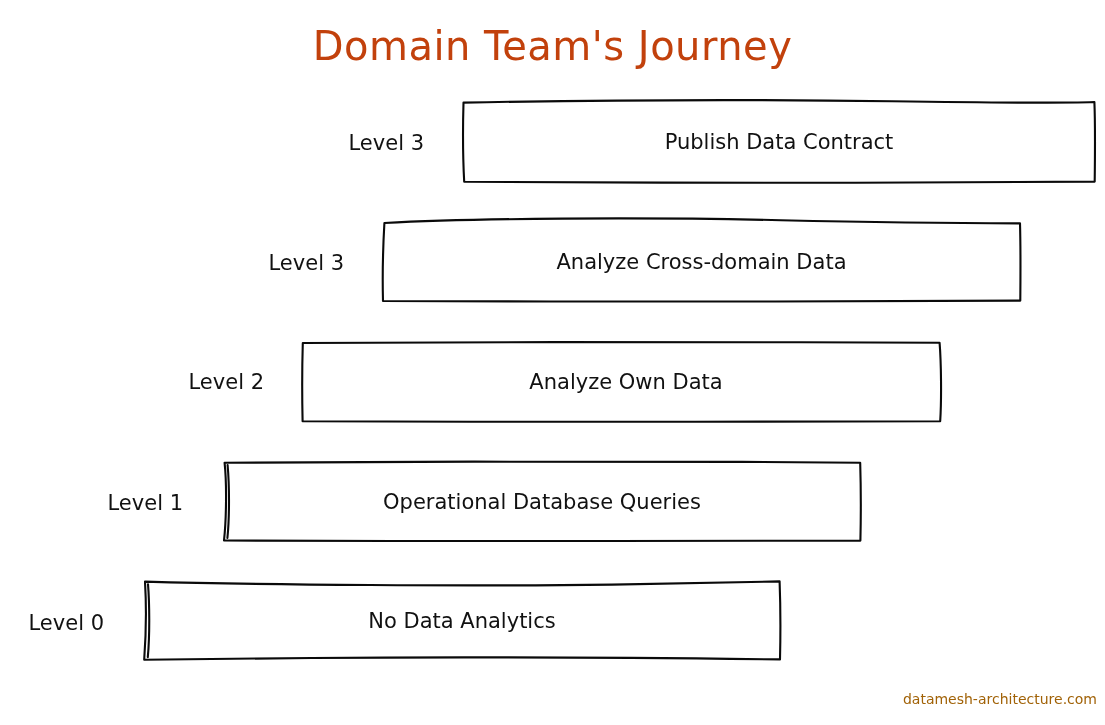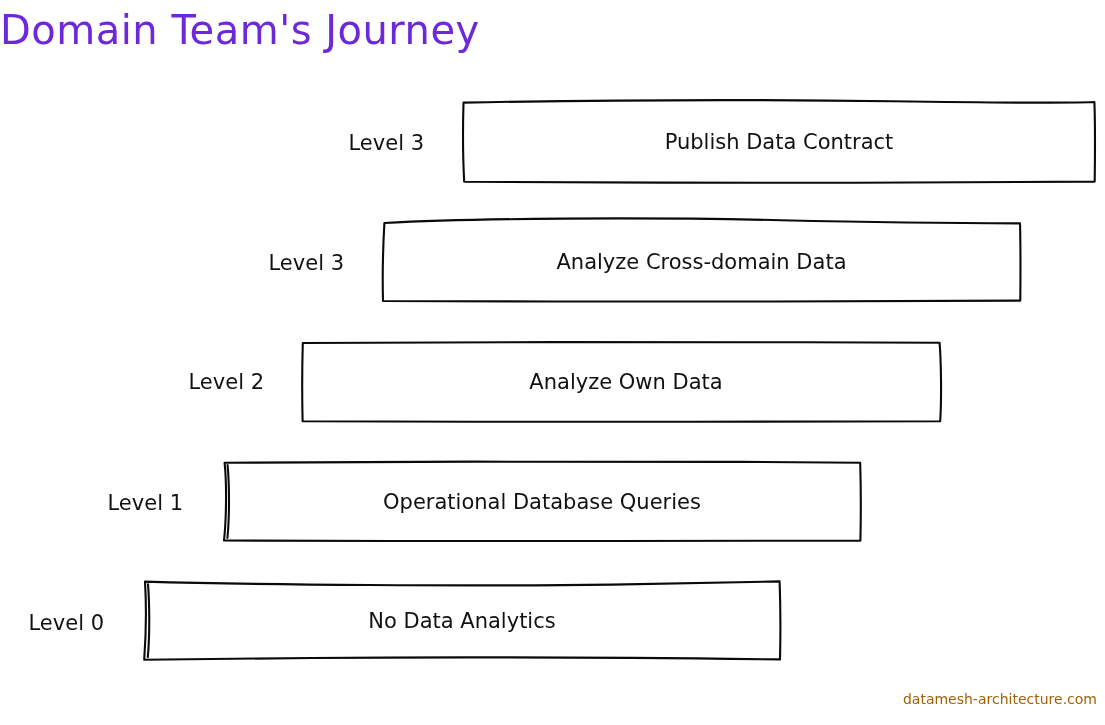--- a/index.html
+++ b/index.html
@@ -20,28 +20,29 @@
     position: absolute;
     left: 0; top: 0;
     width: 1105px;
     height: 725px;
   }
 
   
   .title {
     position: absolute;
     left: 0;
-    top: 4px;
+    top: 20px;
     width: 1105px;
+    text-align: center;
     font-size: 40px;
     line-height: 52px;
     letter-spacing: 0.5px;
     font-family: "DejaVu Sans", sans-serif;
     font-weight: 400;
-    color: #6d28d9;
+    color: #c2410c;
     white-space: nowrap;
   }
 
   
   .row {
     position: absolute;
     left: 0;
     width: 1105px;
   }
 

